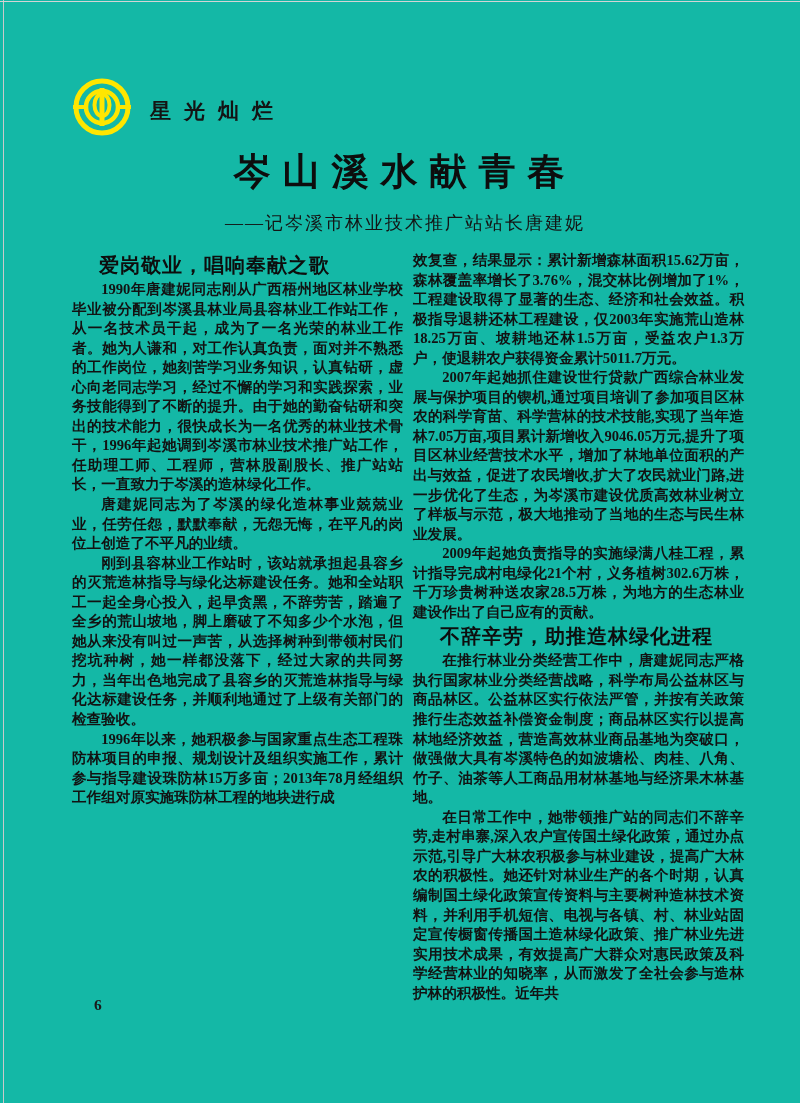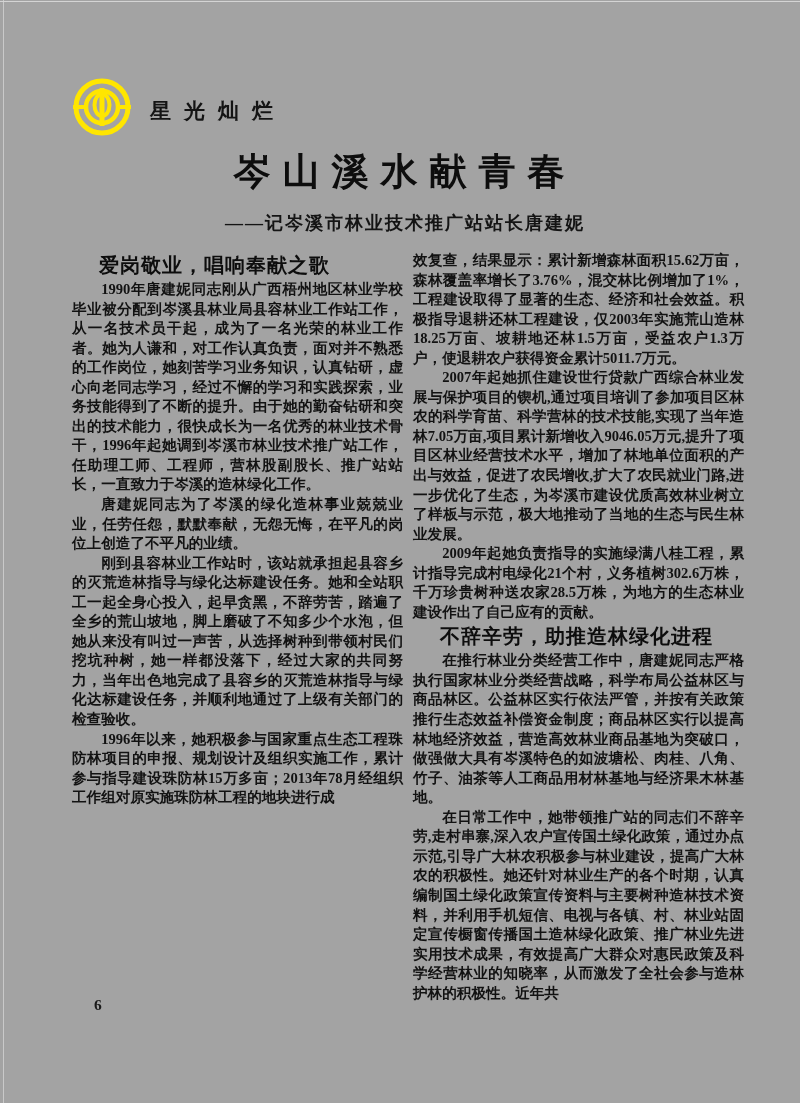--- a/index.html
+++ b/index.html
@@ -1,19 +1,19 @@
 <!DOCTYPE html>
 <html lang="zh"><head>
 <meta charset="utf-8">
 <style>
   html,body{margin:0;padding:0;background:#ffffff;}
   .page{
     position:relative;
     width:800px;height:1103px;
-    background:#a3a3a3;
+    background:#14b8a6;
     overflow:hidden;
     font-family:"Liberation Serif","DejaVu Serif",serif;
     color:#111;
   }
   
   .scan-edge-left{position:absolute;left:3px;top:0;width:1px;height:1103px;background:#c9c9c9;}
   .scan-edge-top{position:absolute;left:0;top:1px;width:800px;height:1px;background:#d4d4d4;}
 
   .masthead{
     position:absolute;left:70px;top:78px;
@@ -26,21 +26,21 @@
     white-space:nowrap;padding-top:6px;
   }
 
   .title-block{position:absolute;top:140px;left:60px;width:690px;text-align:center;}
   .title{
     font-size:37px;font-weight:900;letter-spacing:12px;
     margin:7px;color:#0d0d0d;
     font-family:"Liberation Serif","DejaVu Serif",serif;
   }
   .subtitle{
-    margin:14px 0 0 0;font-size:18px;font-weight:bold;letter-spacing:2px;color:#141414;
+    margin:14px 0 0 0;font-size:18px;font-weight:normal;letter-spacing:2px;color:#141414;
   }
   .author{
     margin:12px 0 0 0;font-size:16.5px;font-weight:bold;letter-spacing:9px;color:#141414;
   }
 
   .columns{
     position:absolute;top:251px;left:72px;width:672px;
     display:flex;gap:10px;
   }
   .col{

